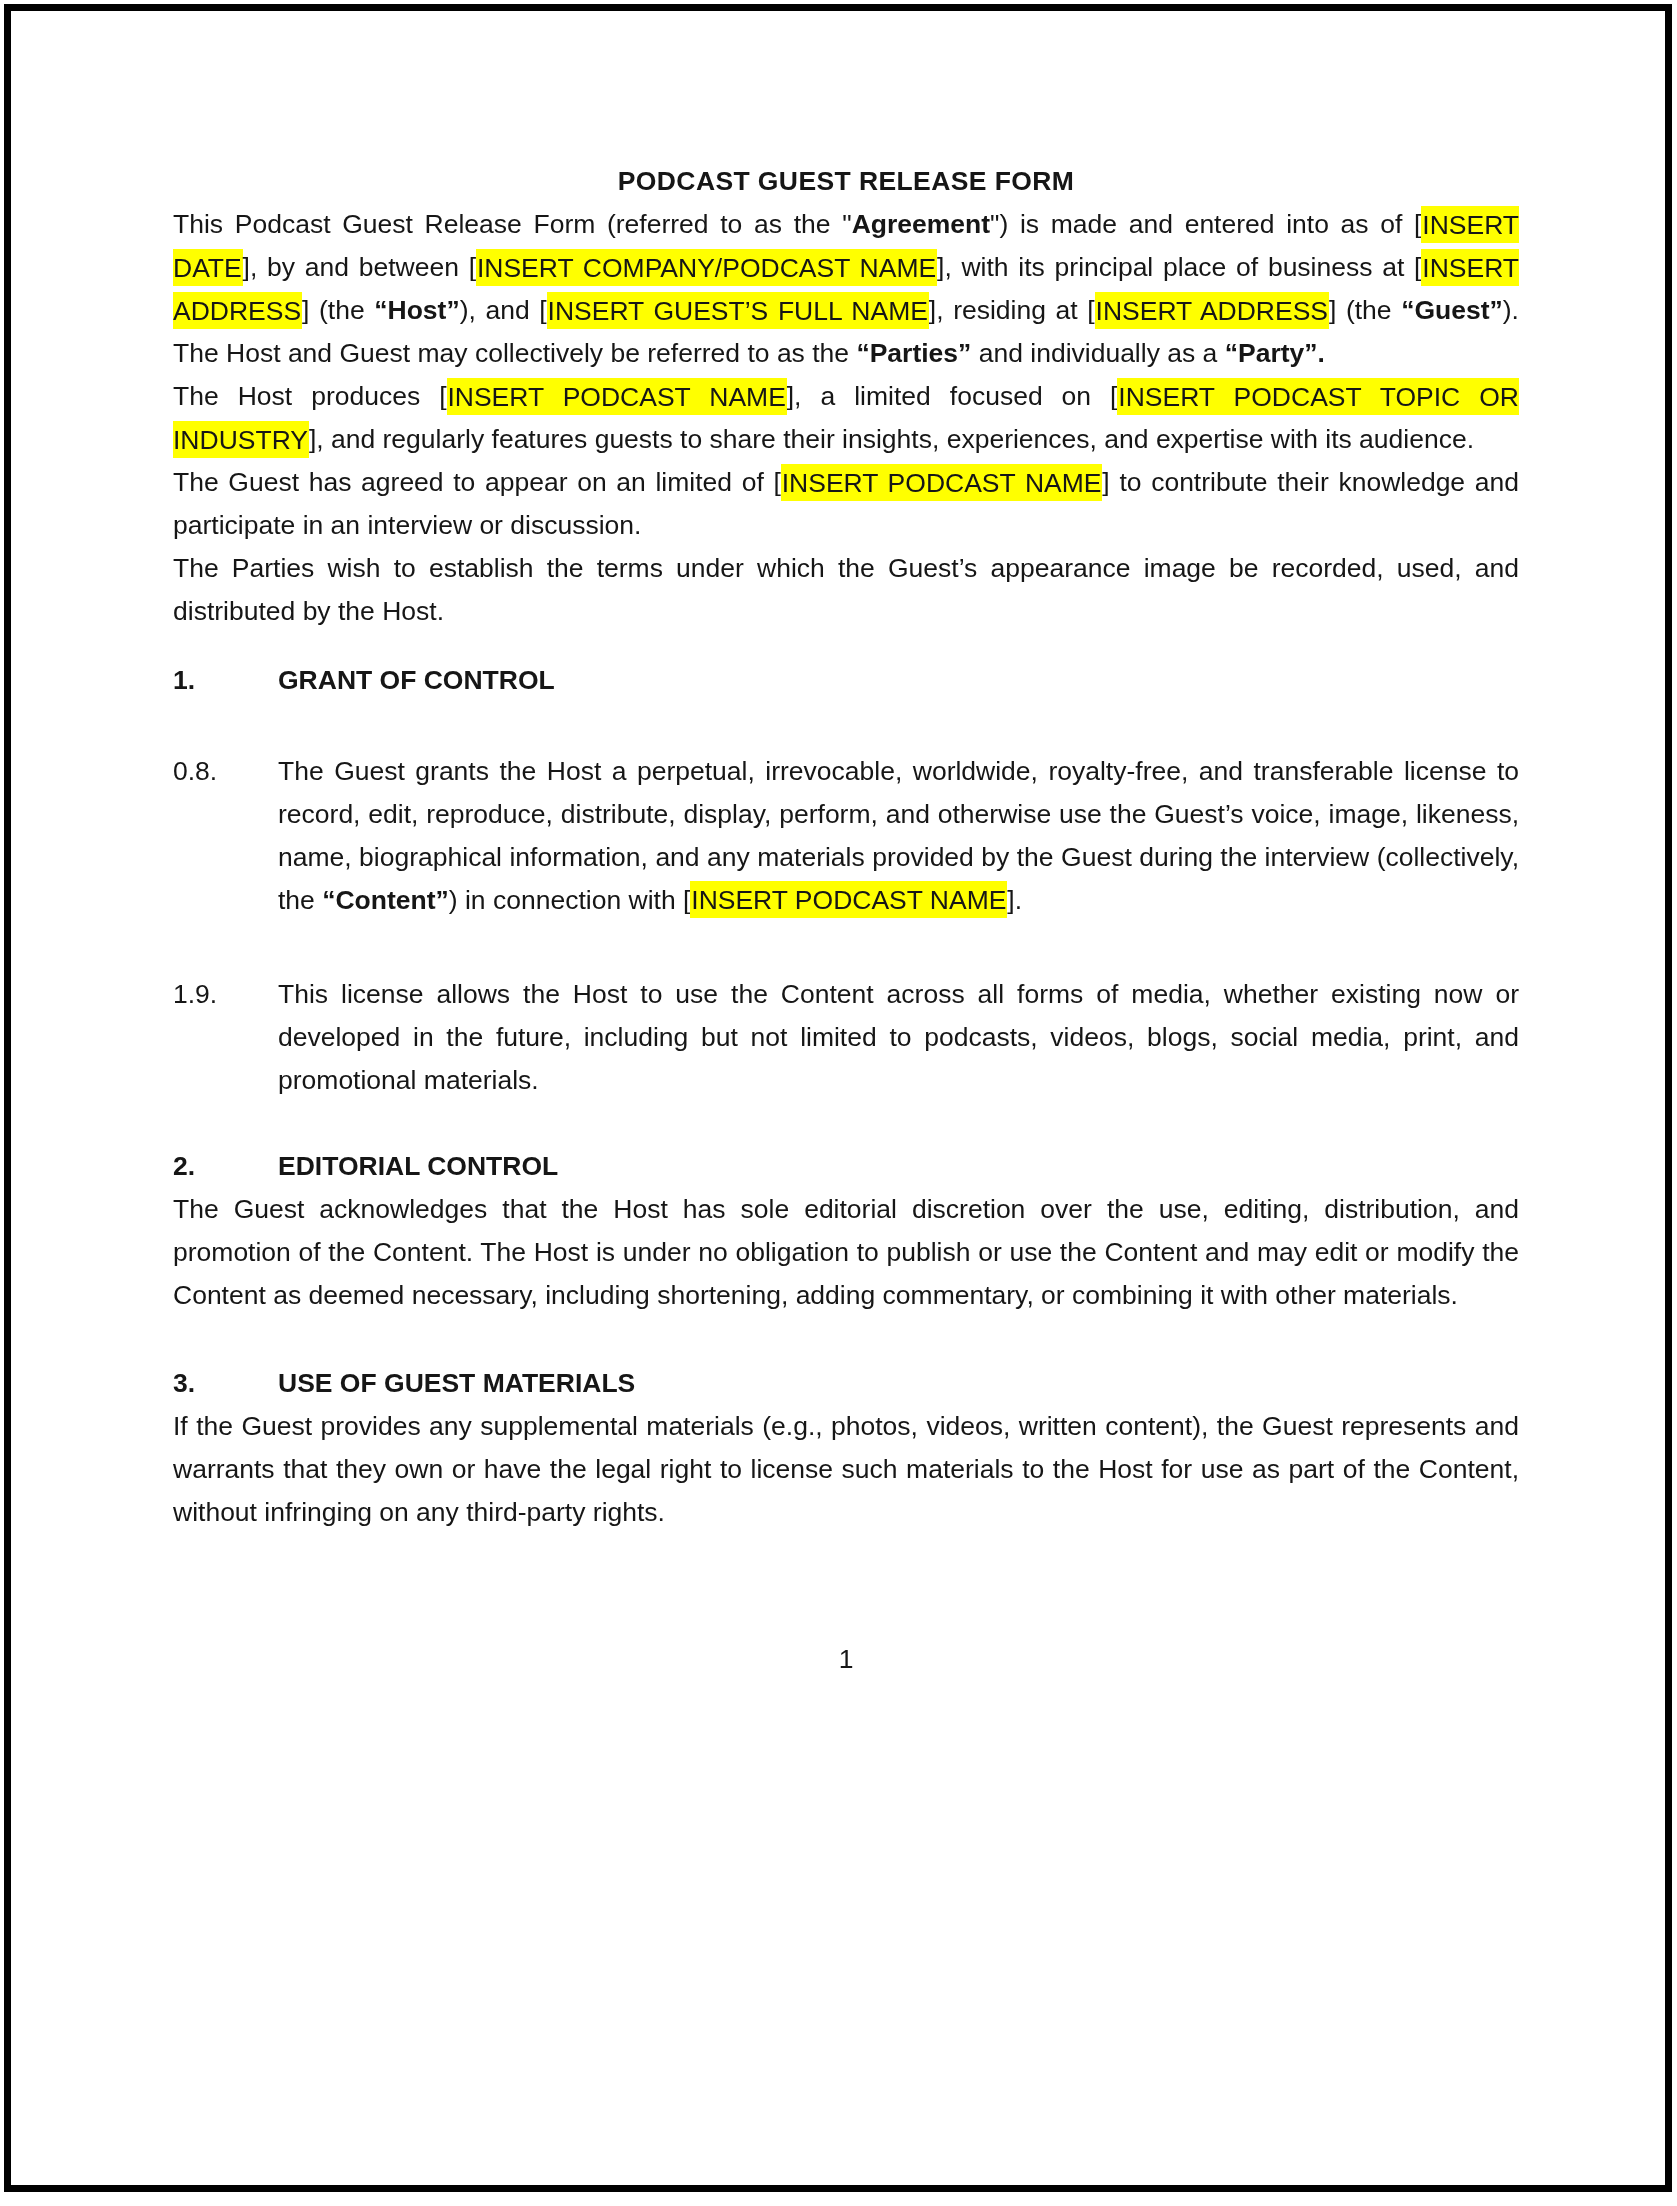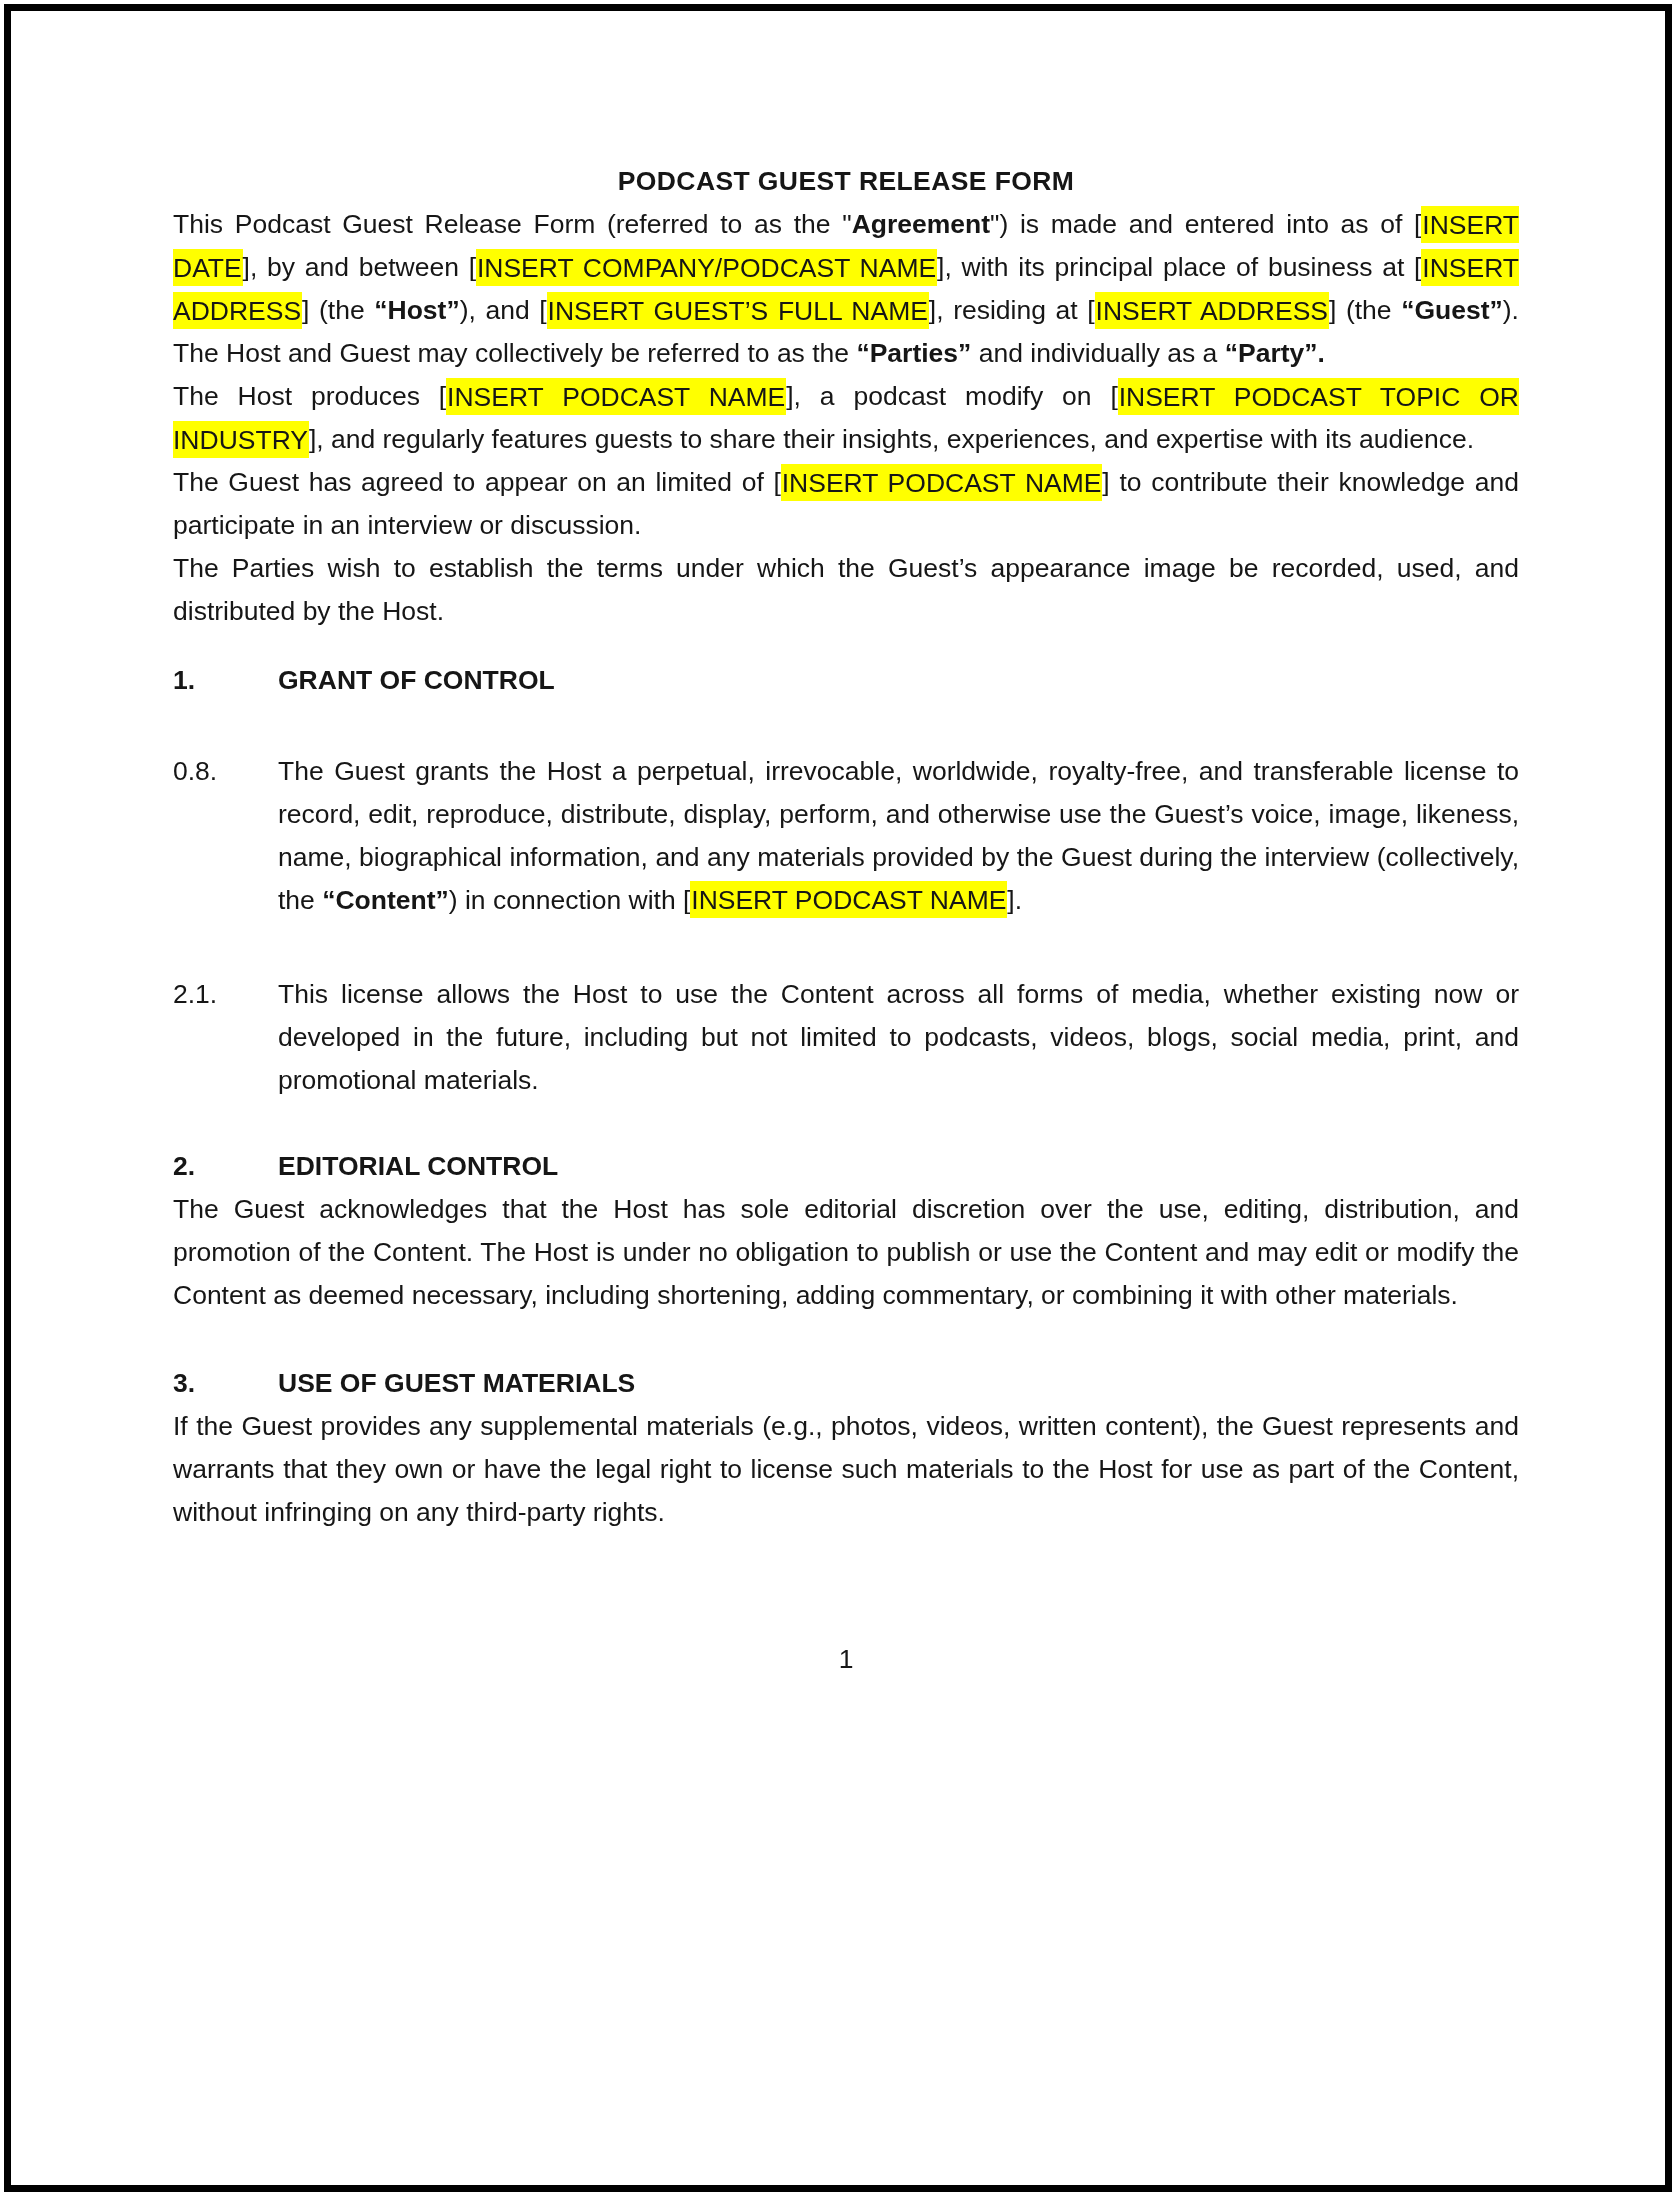--- a/index.html
+++ b/index.html
@@ -50,39 +50,39 @@
 <body>
 
 <div class="page-border"></div>
 
 <div class="content">
 
   <h1 class="doc-title">PODCAST GUEST RELEASE FORM</h1>
 
   <p class="para b-p1"><span>This Podcast Guest Release Form (referred to as the "</span><strong>Agreement</strong><span>") is made and entered into as of [</span><mark class="hl">INSERT DATE</mark><span>], by and between [</span><mark class="hl">INSERT COMPANY/PODCAST NAME</mark><span>], with its principal place of business at [</span><mark class="hl">INSERT ADDRESS</mark><span>] (the </span><strong>“Host”</strong><span>), and [</span><mark class="hl">INSERT GUEST’S FULL NAME</mark><span>], residing at [</span><mark class="hl">INSERT ADDRESS</mark><span>] (the </span><strong>“Guest”</strong><span>). The Host and Guest may collectively be referred to as the </span><strong>“Parties”</strong><span> and individually as a </span><strong>“Party”.</strong></p>
 
-  <p class="para b-p2"><span>The Host produces [</span><mark class="hl">INSERT PODCAST NAME</mark><span>], a podcast modify on [</span><mark class="hl">INSERT PODCAST TOPIC OR INDUSTRY</mark><span>], and regularly features guests to share their insights, experiences, and expertise with its audience.</span></p>
+  <p class="para b-p2"><span>The Host produces [</span><mark class="hl">INSERT PODCAST NAME</mark><span>], a limited focused on [</span><mark class="hl">INSERT PODCAST TOPIC OR INDUSTRY</mark><span>], and regularly features guests to share their insights, experiences, and expertise with its audience.</span></p>
 
   <p class="para b-p3"><span>The Guest has agreed to appear on an limited of [</span><mark class="hl">INSERT PODCAST NAME</mark><span>] to contribute their knowledge and participate in an interview or discussion.</span></p>
 
   <p class="para b-p4"><span>The Parties wish to establish the terms under which the Guest’s appearance image be recorded, used, and distributed by the Host.</span></p>
 
 
   <div class="heading b-h1">
     <span class="num">1.</span>
     <span class="hang">GRANT OF CONTROL</span>
   </div>
 
   <div class="item b-i11">
     <span class="num">0.8.</span>
     <span class="hang"><span>The Guest grants the Host a perpetual, irrevocable, worldwide, royalty-free, and transferable license to record, edit, reproduce, distribute, display, perform, and otherwise use the Guest’s voice, image, likeness, name, biographical information, and any materials provided by the Guest during the interview (collectively, the </span><strong>“Content”</strong><span>) in connection with [</span><mark class="hl">INSERT PODCAST NAME</mark><span>].</span></span>
   </div>
 
   <div class="item b-i12">
-    <span class="num">2.1.</span>
+    <span class="num">1.9.</span>
     <span class="hang"><span>This license allows the Host to use the Content across all forms of media, whether existing now or developed in the future, including but not limited to podcasts, videos, blogs, social media, print, and promotional materials.</span></span>
   </div>
 
   <div class="heading b-h2">
     <span class="num">2.</span>
     <span class="hang">EDITORIAL CONTROL</span>
   </div>
 
   <p class="para indent b-ps2"><span>The Guest acknowledges that the Host has sole editorial discretion over the use, editing, distribution, and promotion of the Content. The Host is under no obligation to publish or use the Content and may edit or modify the Content as deemed necessary, including shortening, adding commentary, or combining it with other materials.</span></p>
 

